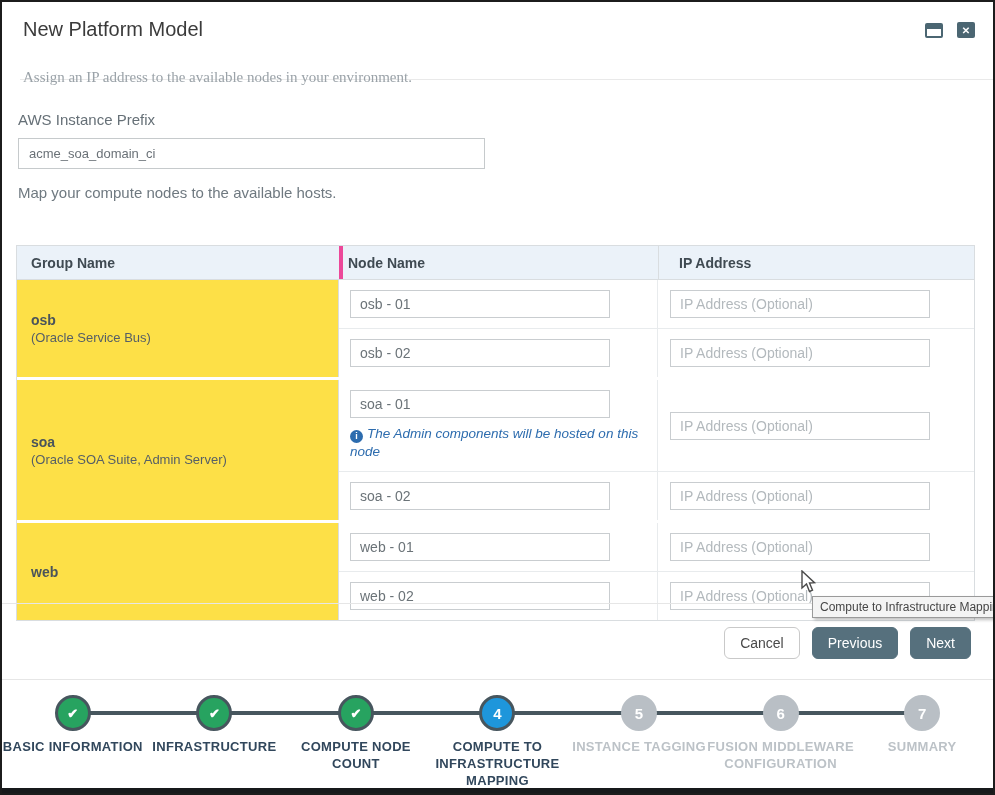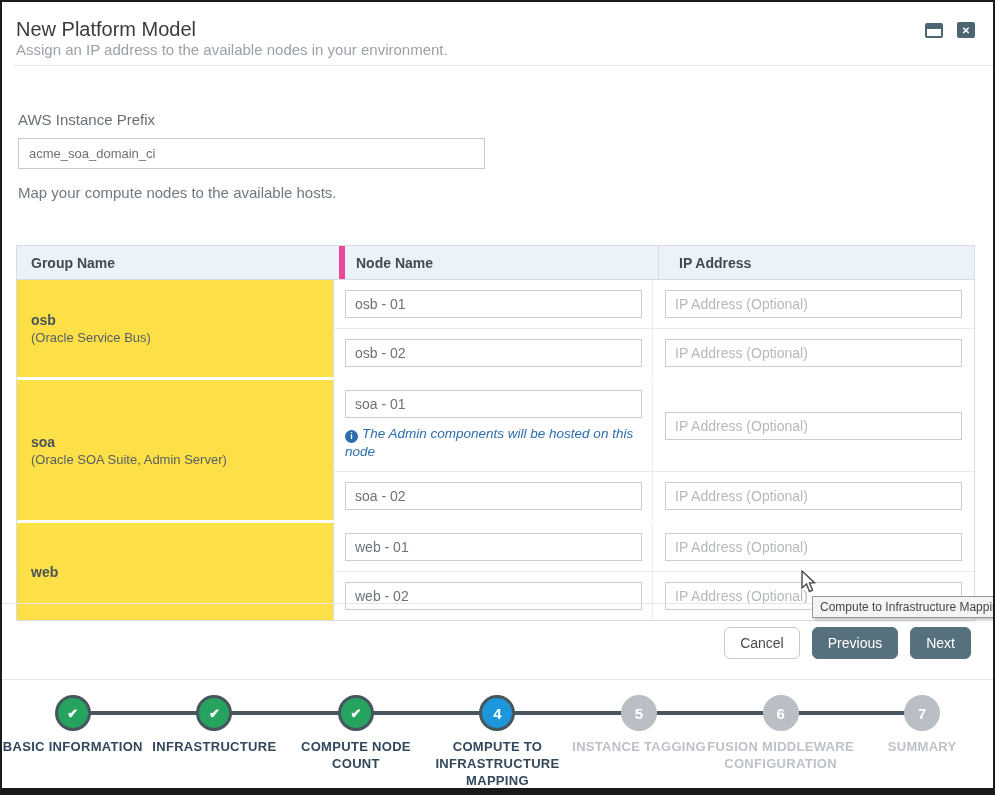--- a/index.html
+++ b/index.html
@@ -2,56 +2,56 @@
 <html><head>
 <meta charset="utf-8">
 <style>
   * { margin:0; padding:0; box-sizing:border-box; }
   html,body { width:995px; height:795px; overflow:hidden; background:#fff;
     font-family:"Liberation Sans", sans-serif; }
   .window { position:relative; width:995px; height:795px; background:#fff;
     border:2px solid #1c1c1c; overflow:hidden; }
 
   
-  .dlg-header { position:absolute; top:0; left:11px; right:0; height:64px;
+  .dlg-header { position:absolute; top:0; left:18px; right:0; height:78px;
     padding:16px 16px 0 3px; border-bottom:1px solid #e9e9e9; }
   .dlg-title { font-size:20px; color:#3b3b3b; font-weight:400; }
-  .dlg-subtitle { margin-top:0; font-size:15px; color:#9aa2a8; }
+  .dlg-subtitle { margin-top:28px; font-size:15px; color:#9aa2a8;font-family:Liberation Serif, serif; }
   .header-icons { position:absolute; top:20px; right:18px; display:flex; gap:14px; align-items:center; }
   .icon-max { width:18px; height:15px; border:2px solid #4b6672; border-top:6px solid #4b6672; border-radius:2px; background:#fff; cursor:pointer; }
   .icon-close { width:18px; height:16px; background:#4b6672; border-radius:2px; color:#fff;
     font-size:10px; font-weight:bold; display:flex; align-items:center; justify-content:center; cursor:pointer; }
 
   
   .field-label { position:absolute; top:109px; left:16px; font-size:15px; color:#667077; }
   .prefix-input { position:absolute; top:136px; left:16px; width:467px; height:31px;
     border:1px solid #c6cacc; padding:0 10px; font-size:13px; color:#6a7177;
     font-family:"Liberation Sans", sans-serif; background:#fff; }
   .map-text { position:absolute; top:182px; left:16px; font-size:15px; color:#6f7980; }
 
   
   .ptable { position:absolute; top:207px; left:14px; width:959px; border:1px solid #d9dde0; background:#fff;margin-top:36px; }
   .pt-head { display:flex; height:34px; background:#ebf2f9; border-bottom:1px solid #d9dde0; align-items:center; }
   .pt-head .hc { font-size:14px; font-weight:bold; color:#3f4a52; }
   .hc-group { width:322px; padding-left:14px; }
-  .hc-node  { width:319px; padding-left:11px; border-left:6px solid #ec4899; align-self:stretch; display:flex; align-items:center; }
+  .hc-node  { width:319px; padding-left:5px; border-left:4px solid #ec4899; align-self:stretch; display:flex; align-items:center; }
   .hc-ip    { flex:1; padding-left:20px; border-left:1px solid #d9dde0; align-self:stretch; display:flex; align-items:center; }
 
   .pgroup-row { display:flex; }
   .pgroup-row + .pgroup-row { border-top:3px solid #fff; }
   .group-cell { width:322px; background:#fde047; border-right:1px solid #d9dde0;
     display:flex; flex-direction:column; justify-content:center; padding-left:14px; }
   .group-name { font-size:14px; font-weight:bold; color:#4a545b; }
   .group-desc { font-size:13px; color:#565f66; margin-top:2px; }
   .subrows { flex:1; display:flex; flex-direction:column; }
   .subrow { display:flex; }
   .subrow + .subrow { border-top:1px solid #e8ebed; }
   .node-cell { width:319px; border-right:1px solid #e8ebed; padding:10px 11px; }
   .ip-cell { flex:1; padding:10px 12px; display:flex; align-items:center; }
-  .cell-input { width:297px; height:28px; border:1px solid #c9cdd0; padding:0 9px;
+  .cell-input { width:260px; height:28px; border:1px solid #c9cdd0; padding:0 9px;
     font-size:14px; color:#6b7378; font-family:"Liberation Sans", sans-serif; background:#fff; }
   .cell-input::placeholder { color:#b3b9bd; opacity:1; }
   .admin-note { margin-top:7px; width:300px; font-size:13.5px; font-style:italic;
     color:#2d6cae; line-height:1.35; }
   .info-icon { display:inline-flex; width:13px; height:13px; border-radius:50%; background:#2d6cae;
     color:#fff; font-size:9px; font-weight:bold; font-style:normal;
     align-items:center; justify-content:center; margin-right:4px; vertical-align:-1px; }
 
   
   .divider-1 { position:absolute; top:601px; left:0; right:0; height:1px; background:#e6e6e6; }

